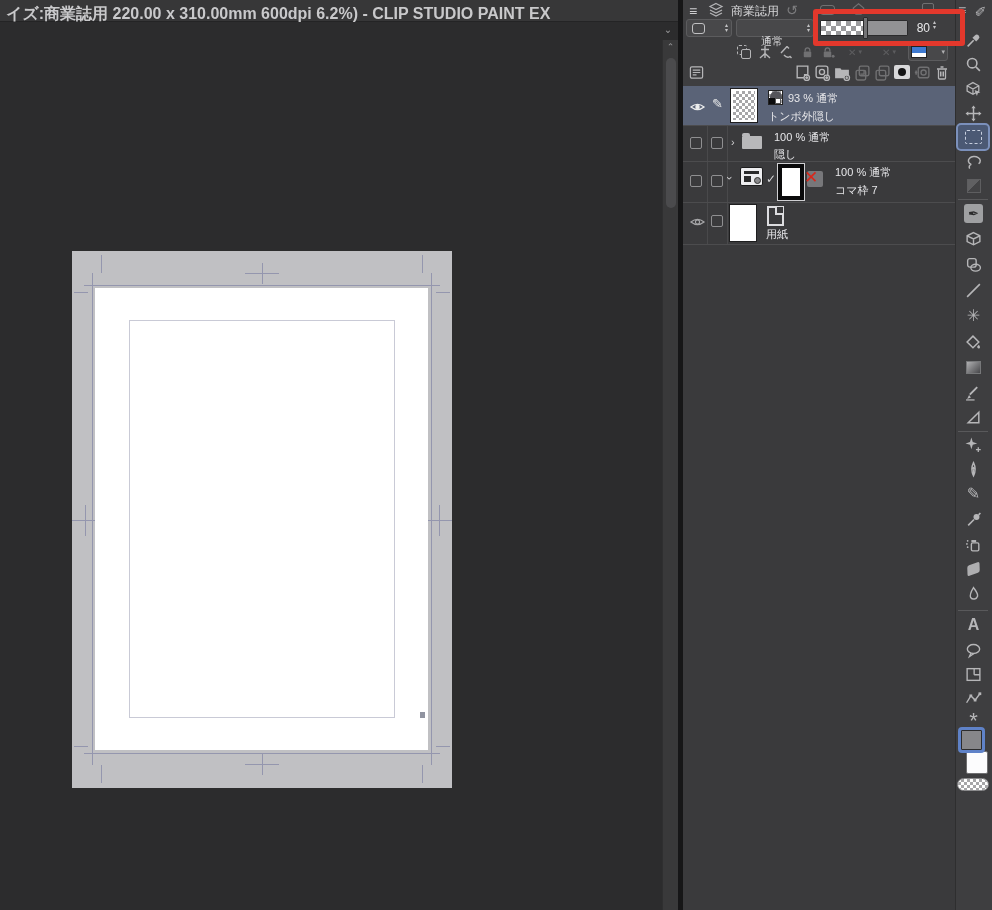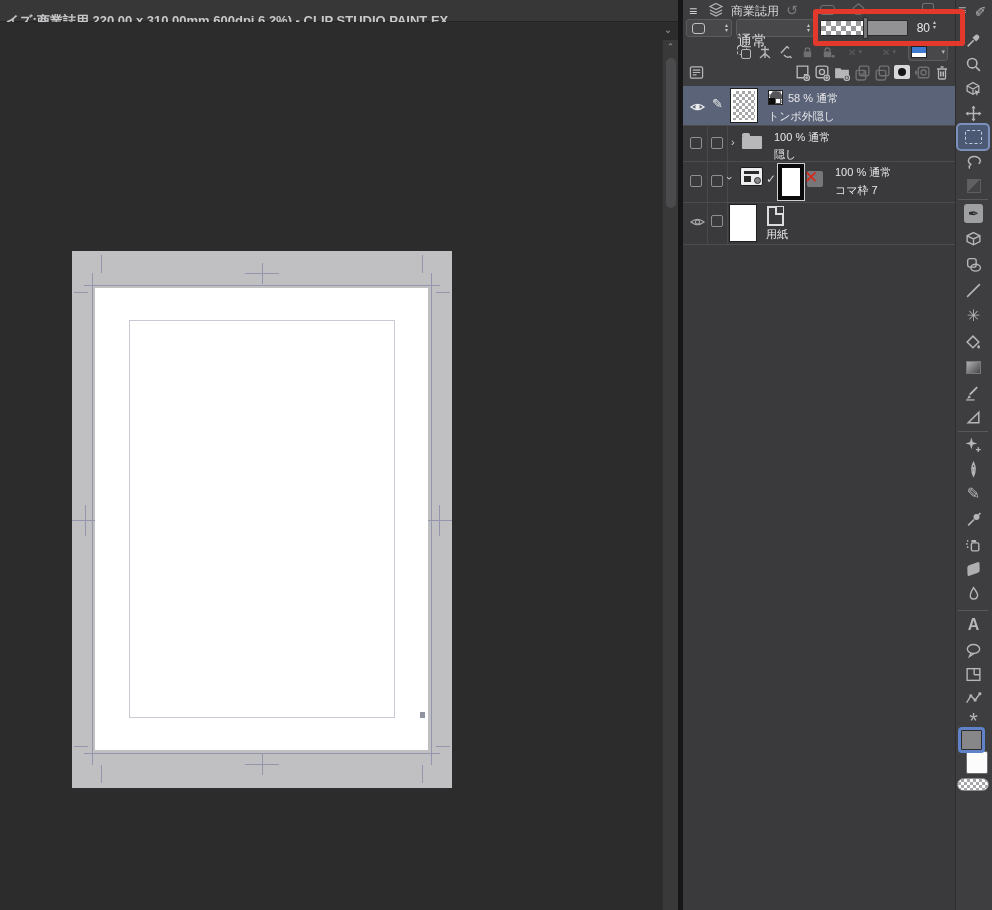--- a/index.html
+++ b/index.html
@@ -2,21 +2,21 @@
 <html><head>
 <meta charset="utf-8">
 <style>
   * { margin:0; padding:0; box-sizing:border-box; }
   html,body { width:992px; height:910px; overflow:hidden; }
   body { position:relative; background:#2c2c2d; font-family:"Liberation Sans","DejaVu Sans",sans-serif; color:#cfcfd1; }
   .abs { position:absolute; }
 
   
   .titlebar { left:0; top:0; width:680px; height:22px; background:#373738; border-bottom:1px solid #242425; }
-  .titlebar .t { position:absolute; left:6px; top:4px; font-size:13px; font-weight:bold; color:#c9c9cb; white-space:nowrap; overflow:hidden; width:668px;margin-top:8px; }
+  .titlebar .t { position:absolute; left:6px; top:4px; font-size:16px; font-weight:bold; color:#c9c9cb; white-space:nowrap; overflow:hidden; width:668px; }
 
   
   .canvas-bg { left:0; top:22px; width:663px; height:888px; background:#2c2c2d; }
   .page-gray { left:72px; top:251px; width:380px; height:537px; background:#c0c0c3; }
   .page-white { left:95px; top:288px; width:333px; height:462px; background:#ffffff; }
   .mark { background:#9496ae; }
   .inner-frame { left:129px; top:320px; width:266px; height:398px; border:1px solid #c9cad6; background:#fff; }
   .frame-handle { left:420px; top:712px; width:5px; height:6px; background:#9093a0; }
 
   .collapse-chev { left:660px; top:24px; width:16px; height:12px; color:#9a9a9c; font-size:10px; text-align:center; line-height:12px; }
@@ -26,21 +26,21 @@
 
   .divider-v { left:678px; top:0; width:5px; height:910px; background:#161617; }
 
   
   .panel { left:683px; top:0; width:272px; height:910px; background:#3e3e40; }
   .tab-label { position:absolute; left:731px; top:3px; font-size:12px; color:#d6d6d8; }
   .dim { opacity:.42; }
 
   .combo { position:absolute; height:18px; background:#48484a; border:1px solid #5c5c5e; border-radius:3px; display:flex; align-items:center; }
   .stepper { display:flex; flex-direction:column; line-height:5px; font-size:6px; color:#c2c2c4; margin-left:auto; margin-right:3px; }
-  .blend-label { flex:1; text-align:left; font-size:15px; color:#d8d8da;margin-top:26px; }
+  .blend-label { flex:1; text-align:center; font-size:11px; color:#d8d8da;margin-top:26px; }
 
   .checker { background-color:#fff; background-image:linear-gradient(45deg,#9a9a9c 25%,transparent 25%,transparent 75%,#9a9a9c 75%),linear-gradient(45deg,#9a9a9c 25%,transparent 25%,transparent 75%,#9a9a9c 75%); background-size:10px 10px; background-position:0 0,5px 5px; }
   .checker-sm { background-color:#fff; background-image:linear-gradient(45deg,#a6a6a8 25%,transparent 25%,transparent 75%,#a6a6a8 75%),linear-gradient(45deg,#a6a6a8 25%,transparent 25%,transparent 75%,#a6a6a8 75%); background-size:6px 6px; background-position:0 0,3px 3px; }
 
   .slider { left:820px; top:20px; width:88px; height:16px; border:1px solid #2b2b2c; border-radius:2px; overflow:visible; }
   .slider .fillL { position:absolute; left:0; top:0; width:45px; height:14px; }
   .slider .fillR { position:absolute; left:45px; top:0; width:41px; height:14px; background:#929294; }
   .slider .handle { position:absolute; left:42px; top:-4px; width:5px; height:22px; background:#737375; border:1px solid #2a2a2b; border-radius:1px; }
   .op-value { left:906px; top:21px; width:24px; text-align:right; font-size:12px; color:#e8e8ea; }
   .op-step { left:933px; top:20px; }
@@ -304,21 +304,21 @@
       <circle cx="8" cy="6" r="2.4" fill="#eceded"></circle>
     </svg>
 </div>
 <div class="abs" style="left:712px;top:96px;color:#eceded;font-size:13px"><span>✎</span></div>
 <div class="abs thumbA checker-sm"></div>
 <div class="tone-ic checker-sm">
   <div class="dome"></div>
     <div class="bsq"></div>
     <div class="wsq"></div>
 </div>
-<div class="lay-blend" style="left:788px;top:91px">58 % 通常</div>
+<div class="lay-blend" style="left:788px;top:91px">93 % 通常</div>
 <div class="lay-name" style="left:768px;top:109px">トンボ外隠し</div>
 <div class="abs rowline" style="top:125px"></div>
 
 <div class="abs" style="left:683px;top:126px;width:272px;height:35px"></div>
 <div class="cb" style="left:690px;top:137px"></div>
 <div class="cb" style="left:711px;top:137px"></div>
 <div class="chev" style="left:731px;top:136px"><span>›</span></div>
 <div class="folder-ic"></div>
 <div class="lay-blend" style="left:774px;top:130px">100 % 通常</div>
 <div class="lay-name" style="left:774px;top:147px">隠し</div>

